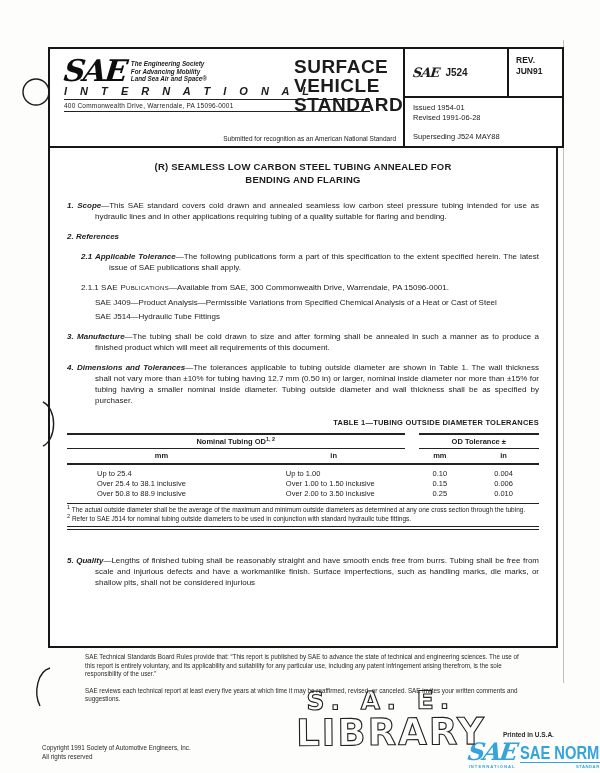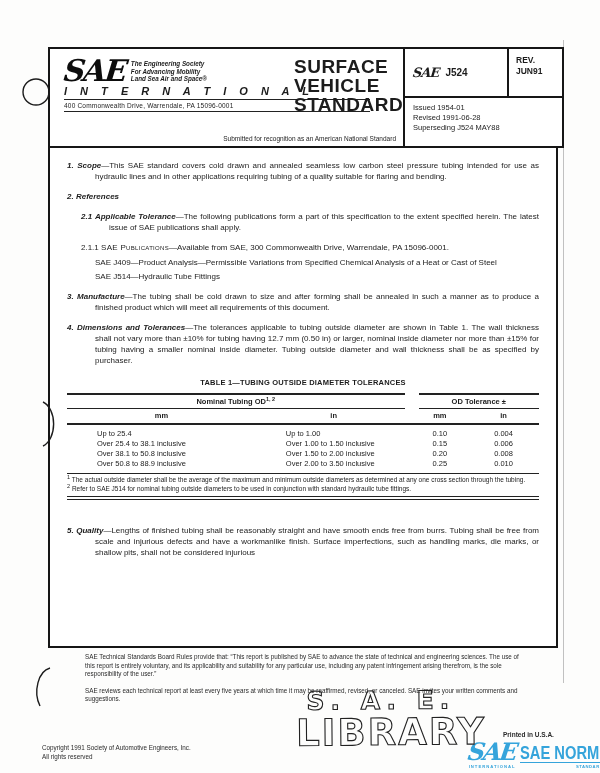--- a/index.html
+++ b/index.html
@@ -37,38 +37,38 @@
     position:absolute; left:244px; top:8px; width:150px;
     font-size:19px; font-weight:bold; line-height:19px; letter-spacing:.5px;
   }
   .hd-right { position:absolute; right:0; top:0; width:159px; height:100%; border-left:2px solid #161616; }
   .hd-right-top { display:flex; height:49px; border-bottom:2px solid #161616; }
   .code-cell { width:104px; display:flex; align-items:center; gap:6px; padding-left:8px; border-right:2px solid #161616; }
   .code-sae { font-family:"DejaVu Serif", serif; font-weight:bold; font-style:italic; font-size:13px; letter-spacing:-1px; transform:skewX(-6deg); }
   .code-num { font-size:10px; font-weight:bold; }
   .rev-cell { flex:1; padding:6px 12px 0 7px; font-size:8.5px; font-weight:bold; line-height:11px; }
   .hd-right-bottom { padding:5px 0 0 8px; font-size:7.5px; line-height:10px; }
-  .superseding { }
+  .superseding { margin-top:9px; }
 
   
   .body-box {
     position:absolute; left:48px; top:148px; width:510px; height:500px;
     border-left:2px solid #161616; border-right:2px solid #161616; border-bottom:2px solid #161616;
     background:#fff; padding:12px 17px 0 17px; overflow:hidden;
   }
   .doc-title { text-align:center; font-weight:bold; font-size:9.5px; line-height:13px; margin-bottom:14px; letter-spacing:.2px; }
   .para { font-size:8px; line-height:11px; text-align:justify; margin-bottom:9px; padding-left:28px; text-indent:-28px; }
   .para .num { font-weight:bold; font-style:italic; }
   .para .lbl { font-weight:bold; font-style:italic; }
   .para .lbl.caps { font-style:normal; font-weight:normal; font-variant:small-caps; letter-spacing:.3px; }
   .ref-item { font-size:8px; line-height:11px; margin:0 0 2px 28px; padding-left:62px; text-indent:-62px; margin-bottom:3px; }
   .sub { margin-left:14px; }
 
   
-  .tbl-caption { text-align:center; font-size:7.5px; font-weight:bold; margin:12px 0 6px 0; letter-spacing:.2px; }
+  .tbl-caption { text-align:right; font-size:7.5px; font-weight:bold; margin:12px 0 6px 0; letter-spacing:.2px; }
   table { width:100%; border-collapse:collapse; border-top:2px solid #222; }
   th, td { font-size:7.5px; line-height:10px; font-weight:normal; }
   .grp th { font-weight:bold; border-bottom:1px solid #222; padding:2px 30px 1px 30px; }
   .grp th:first-child { border-right:14px solid transparent; }
   .subhd th { font-weight:bold; padding:2px 0; border-bottom:2px solid #222; }
   tbody tr:first-child td { padding-top:4px; }
   td.c1, td.c2 { text-align:left; padding-left:30px; }
   td.c3, td.c4 { text-align:center; }
   tbody tr:last-child td { padding-bottom:4px; border-bottom:1.5px solid #222; }
   sup { font-size:5.5px; vertical-align:super; line-height:0; }
@@ -154,20 +154,24 @@
       </div>
       <div class="hd-right-bottom">
         <div>Issued 1954-01</div>
         <div>Revised 1991-06-28</div>
         <div class="superseding">Superseding J524 MAY88</div>
       </div>
     </div>
   </div>
 
   <div class="body-box">
+    <div class="doc-title">
+      <div>(R) SEAMLESS LOW CARBON STEEL TUBING ANNEALED FOR</div>
+      <div>BENDING AND FLARING</div>
+    </div>
 
     <div class="para">
       <span class="num">1.</span>
       <span class="lbl">Scope</span><span>—This SAE standard covers cold drawn and annealed seamless low carbon steel pressure tubing intended for use as hydraulic lines and in other applications requiring tubing of a quality suitable for flaring and bending.</span>
     </div>
 
     <div class="para">
       <span class="num">2.</span>
       <span class="lbl">References</span>
     </div>
@@ -222,26 +226,20 @@
           <td class="c3">0.10</td>
           <td class="c4">0.004</td>
         </tr>
         <tr>
           <td class="c1">Over 25.4 to 38.1 inclusive</td>
           <td class="c2">Over 1.00 to 1.50 inclusive</td>
           <td class="c3">0.15</td>
           <td class="c4">0.006</td>
         </tr>
         <tr>
-          <td class="c1">Over 38.1 to 50.8 inclusive</td>
-          <td class="c2">Over 1.50 to 2.00 inclusive</td>
-          <td class="c3">0.20</td>
-          <td class="c4">0.008</td>
-        </tr>
-        <tr>
           <td class="c1">Over 50.8 to 88.9 inclusive</td>
           <td class="c2">Over 2.00 to 3.50 inclusive</td>
           <td class="c3">0.25</td>
           <td class="c4">0.010</td>
         </tr>
       </tbody>
     </table>
     <div class="footnotes">
       <div class="footnote"><sup>1</sup> <span>The actual outside diameter shall be the average of the maximum and minimum outside diameters as determined at any one cross section through the tubing.</span></div>
       <div class="footnote"><sup>2</sup> <span>Refer to SAE J514 for nominal tubing outside diameters to be used in conjunction with standard hydraulic tube fittings.</span></div>

